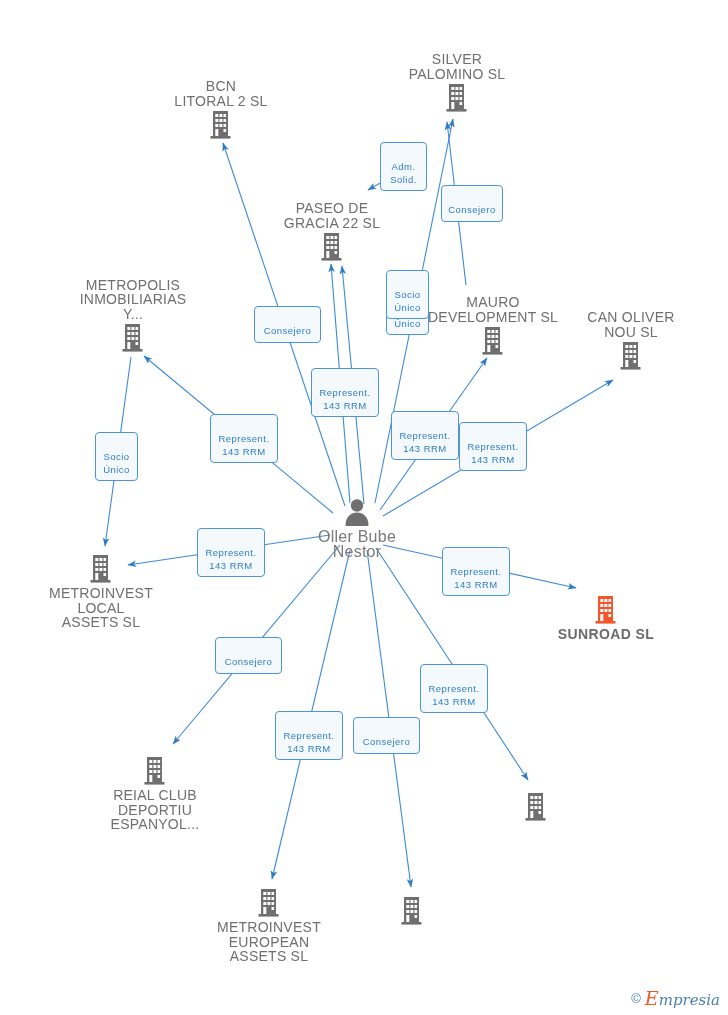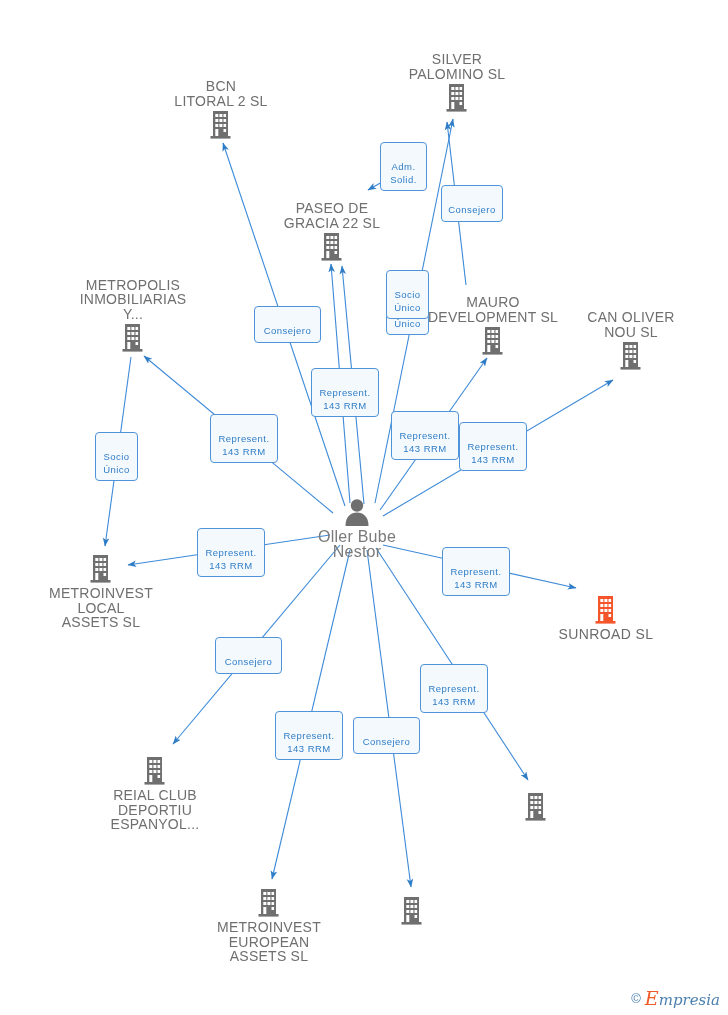--- a/index.html
+++ b/index.html
@@ -47,21 +47,21 @@
     color: #6f6f6f;
     letter-spacing: .25px;
     white-space: pre-line;
   }
   .node.above .lbl {
     margin-top: 0;
     margin-bottom: 2px;
   }
   .node.highlight .lbl {
     color: #6b6b6b;
-    font-weight: normal;
+    font-weight: bold;
     letter-spacing: .4px;
   }
 
   
   .person .lbl {
     font-size: 16px;
     line-height: 15px;
     color: #7a7a7a;
   }
 

